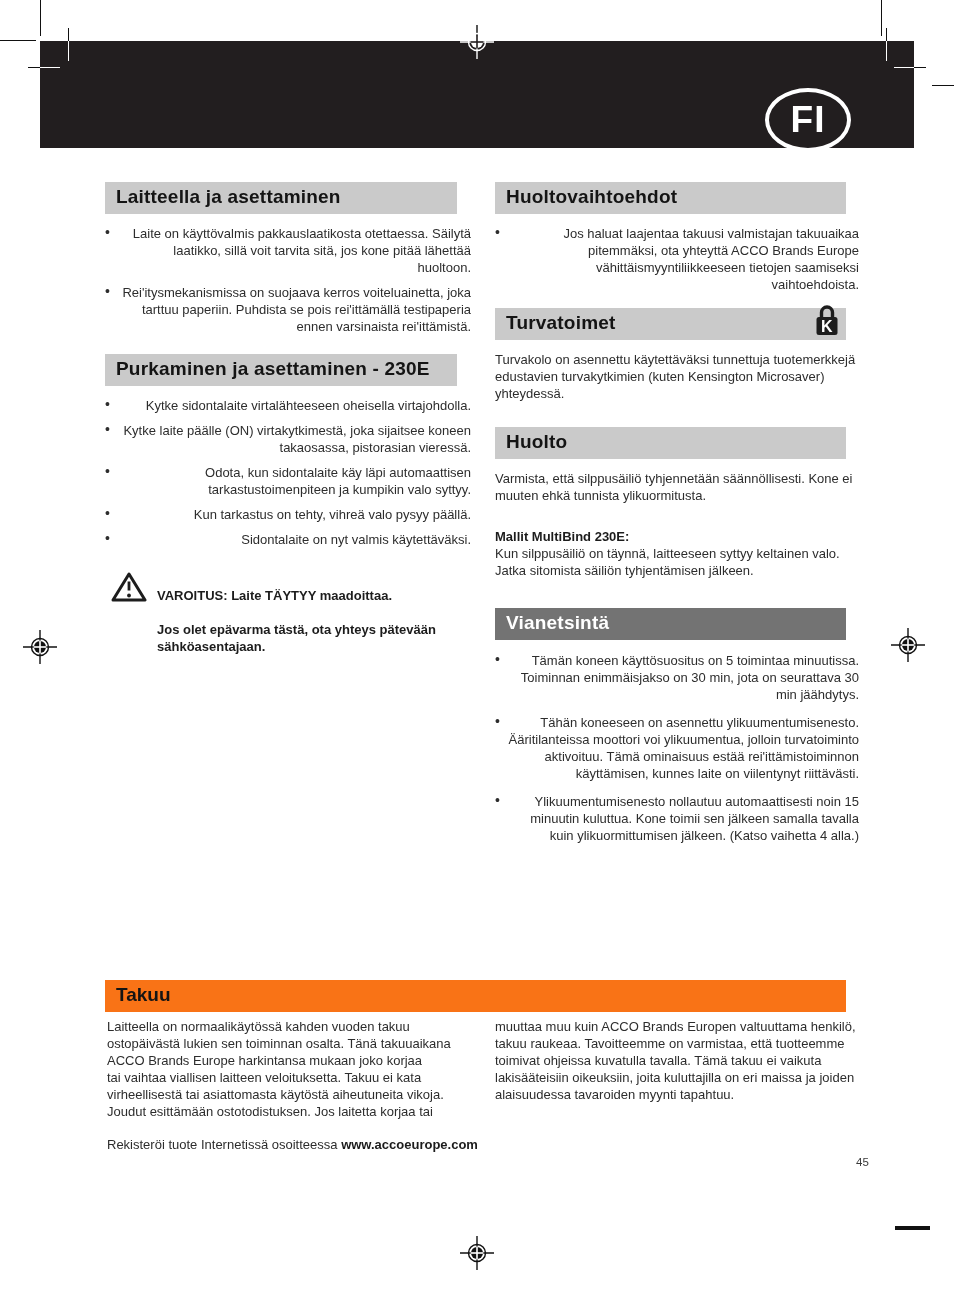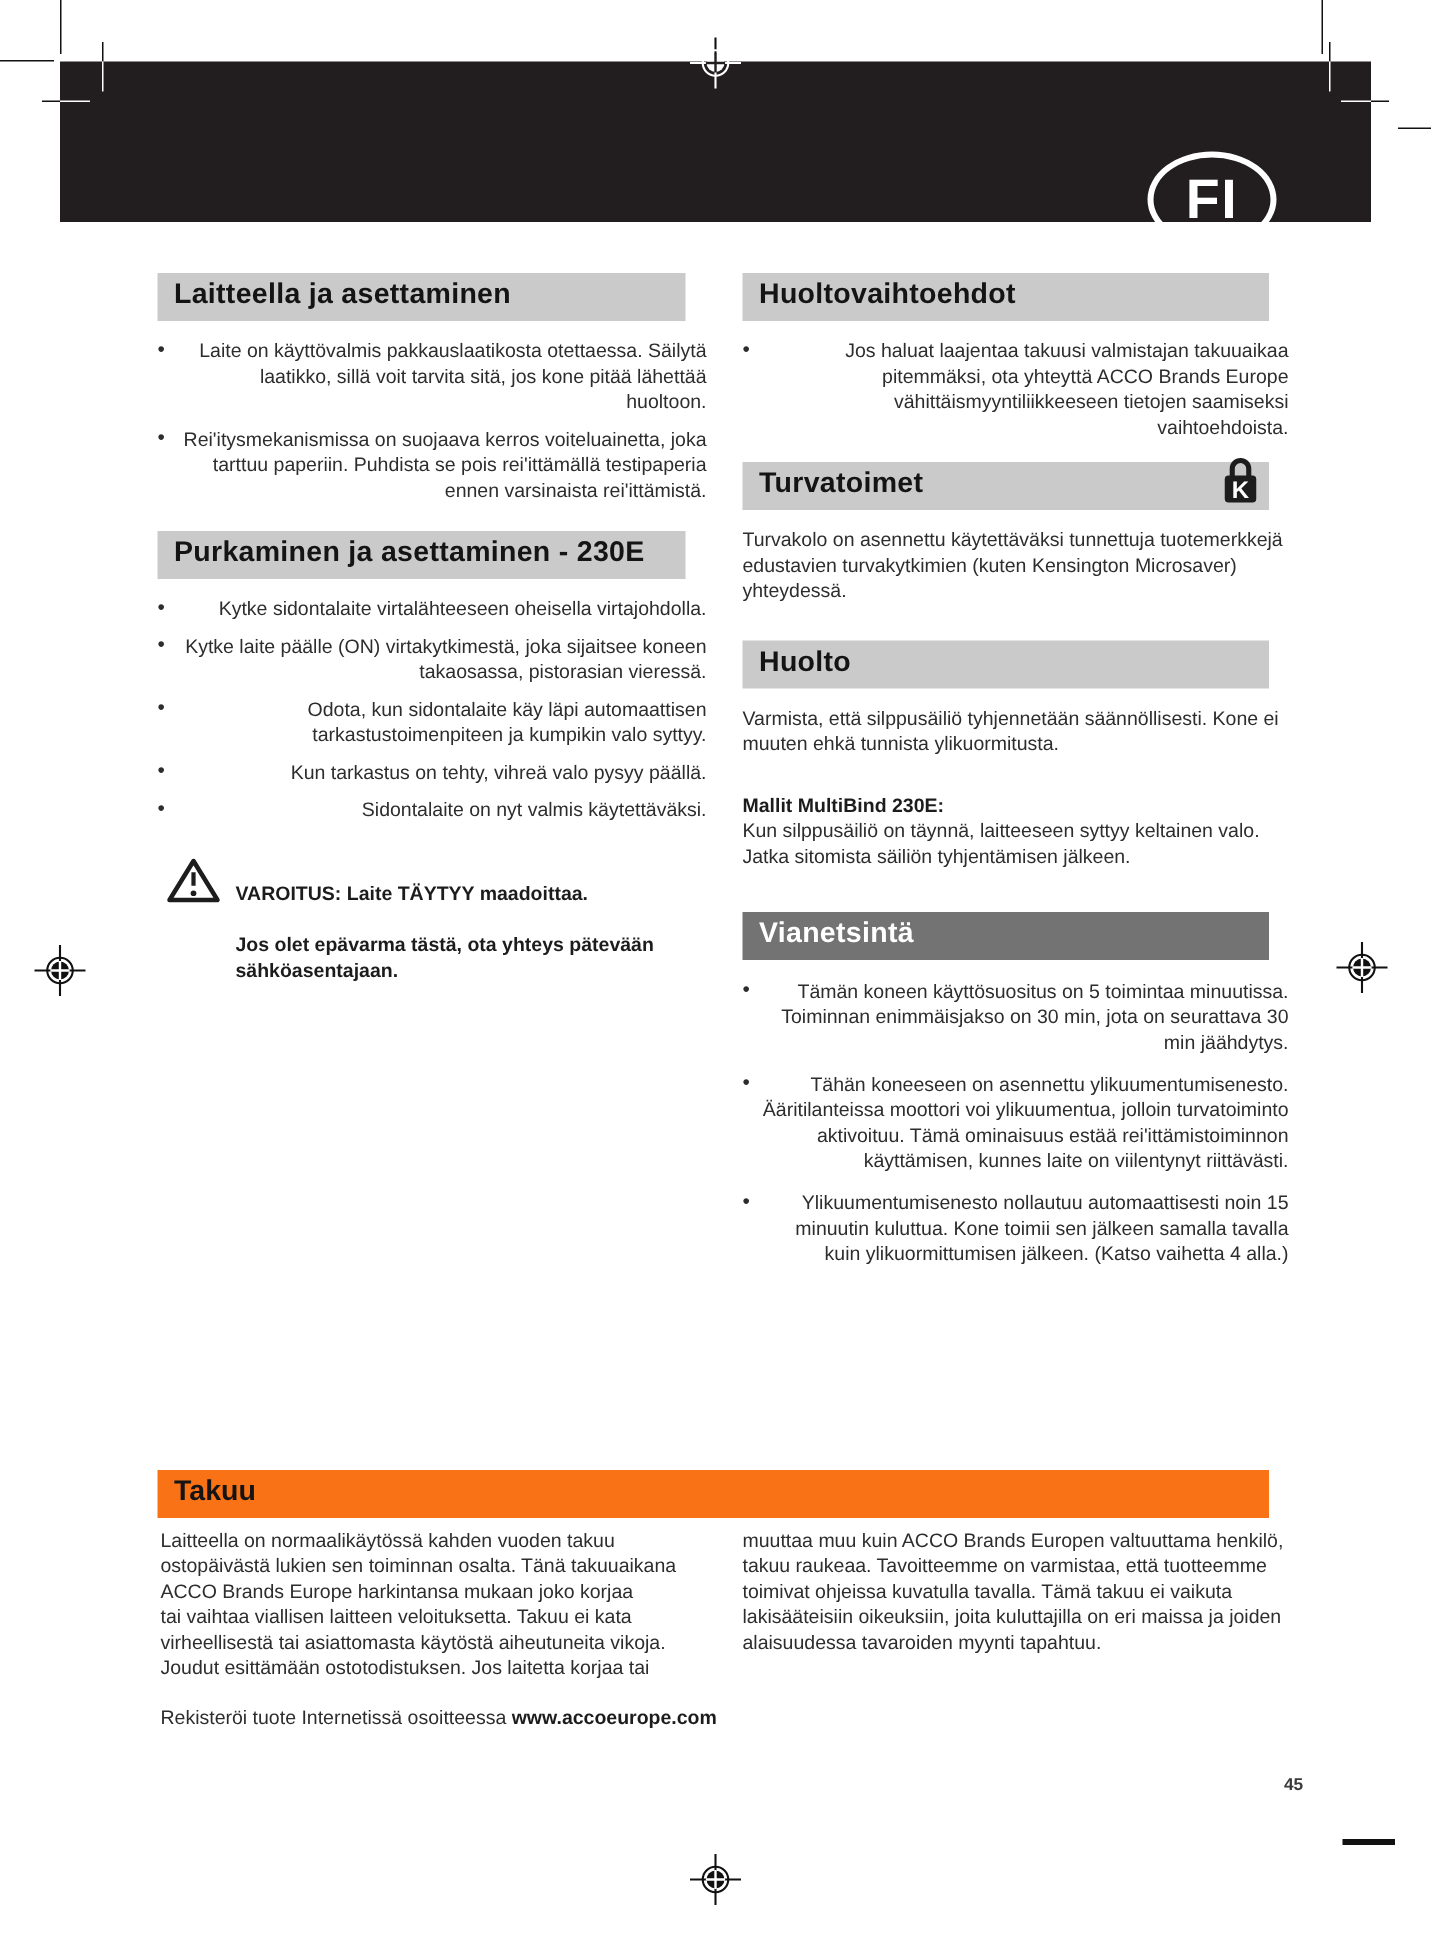--- a/index.html
+++ b/index.html
@@ -3,21 +3,21 @@
 <meta charset="utf-8">
 <style>
   html,body { margin:0; padding:0; background:#ffffff; }
   .page {
     position:relative; width:954px; height:1297px; background:#ffffff;
     font-family:"Liberation Sans", sans-serif; color:#2d2d2d; overflow:hidden;
   }
   
   .banner { position:absolute; left:40px; top:41px; width:874px; height:107px; background:#221e1f; }
   .fi-badge {
-    position:absolute; left:725px; top:60px; width:78px; height:56px;
+    position:absolute; left:725px; top:47px; width:78px; height:56px;
     border:4px solid #fff; border-radius:50%;
     display:flex; align-items:center; justify-content:center;
   }
   .fi-badge span { color:#fff; font-size:37px; font-weight:bold; letter-spacing:1px; }
 
   
   .col-left  { position:absolute; left:105px; top:182px; width:366px; }
   .col-right { position:absolute; left:495px; top:182px; width:364px; }
 
   .section-header {
@@ -55,21 +55,21 @@
   
   .lock-wrap { position:absolute; right:6px; top:-5px; }
 
   
   .takuu-header { position:absolute; left:105px; top:980px; width:741px; background:#f97316;
     color:#141414; font-size:19px; font-weight:bold; padding:4px 11px 6px; box-sizing:border-box; }
   .takuu-col1 { position:absolute; left:107px; top:1018px; width:374px; }
   .takuu-col2 { position:absolute; left:495px; top:1018px; width:370px; }
   .register-line { position:absolute; left:107px; top:1137px; font-size:13px; color:#2d2d2d; }
   .register-line b { color:#1c1c1c; }
-  .page-number { position:absolute; left:856px; top:1184px; font-size:11.5px; color:#3a3a3a;font-weight:bold; }
+  .page-number { position:absolute; left:856px; top:1156px; font-size:11.5px; color:#3a3a3a; }
 
   
   .crop { position:absolute; background:#111; }
   .crop.white { background:#ffffff; }
   .regmark { position:absolute; width:36px; height:36px; }
   .br-bar { position:absolute; left:895px; top:1226px; width:35px; height:4px; background:#111; }
 </style>
 </head>
 <body>
 

